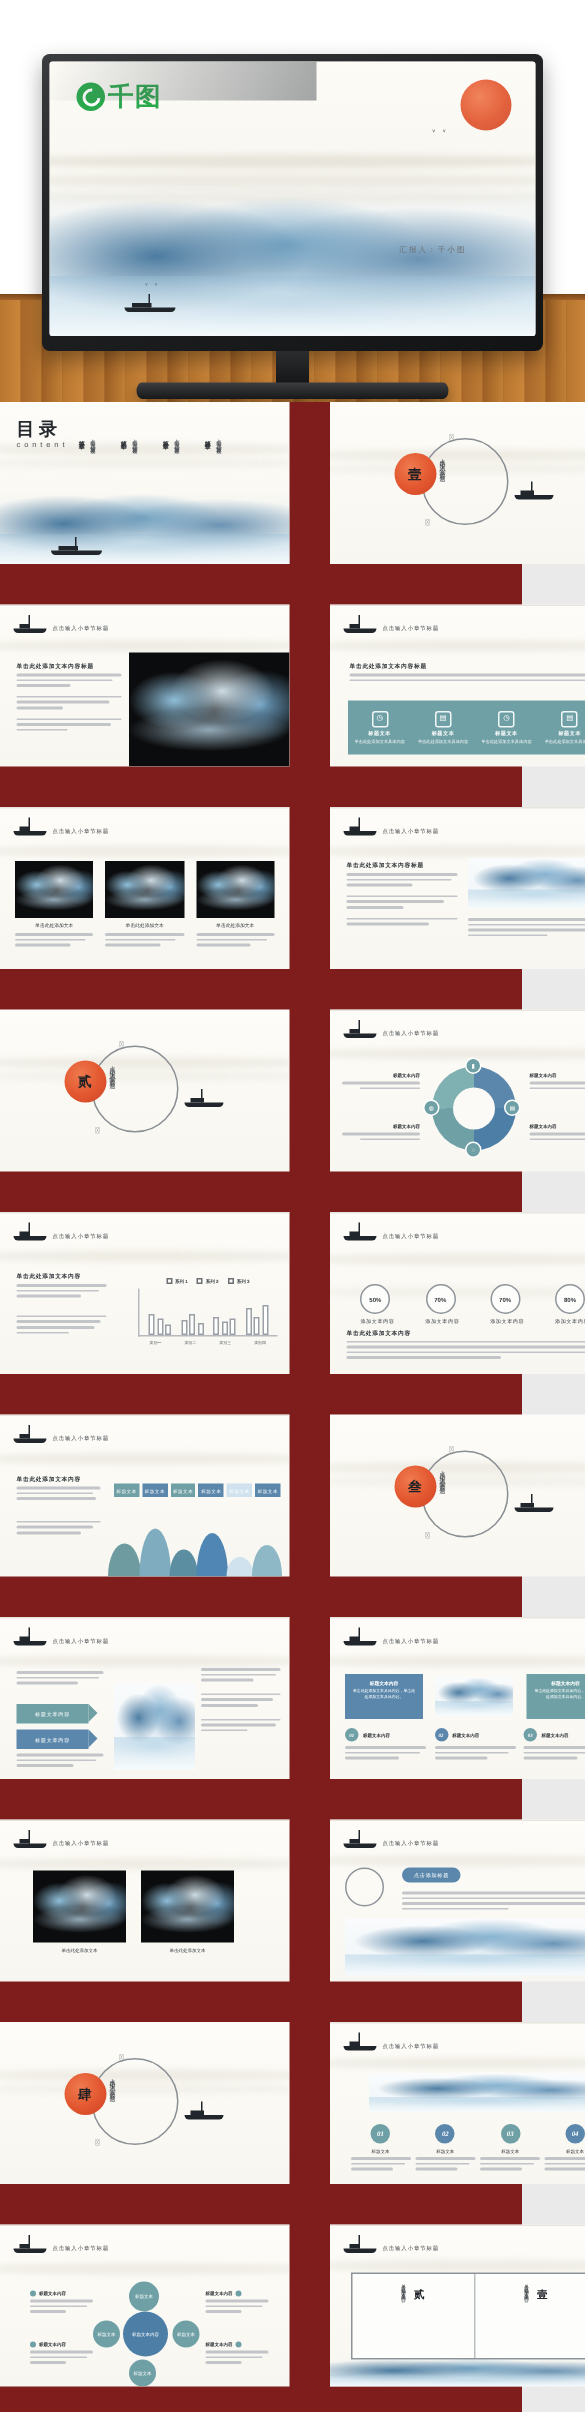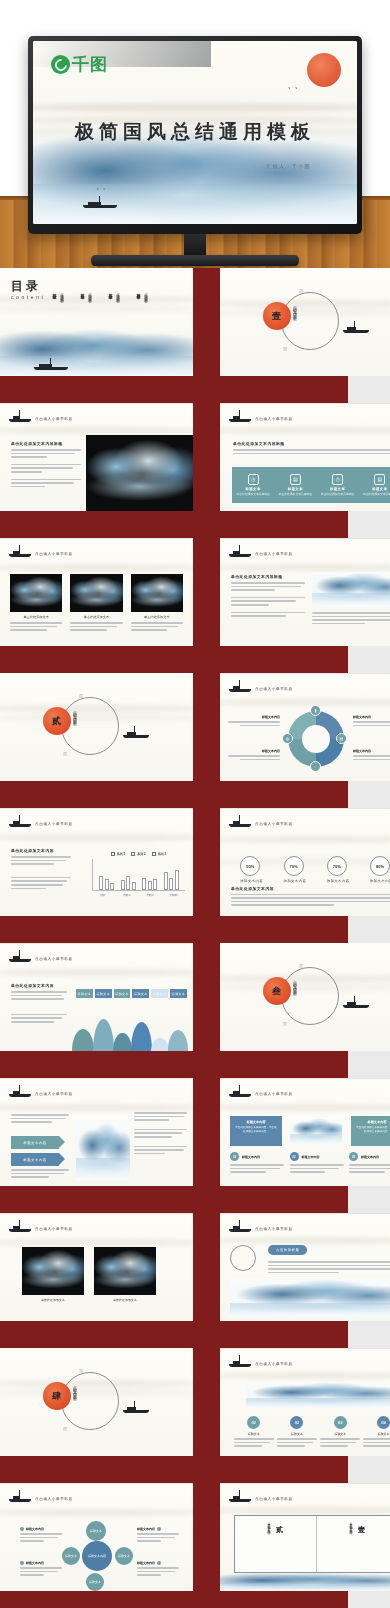--- a/index.html
+++ b/index.html
@@ -277,21 +277,20 @@
             <div class="hull"></div>
         </div>
         <div class="birds" style="left:64px;bottom:32px;font-size:4px">ᵛ ᵛ</div>
       </div>
 
       <div class="hero-logo">
         <span class="mark"></span>
         <span class="word">千图</span>
       </div>
 
-      <div class="hero-title">极简国风总结通用模板</div>
       <div class="hero-sub">汇报人：千小图</div>
       <div class="tv-glare"></div>
     </div>
     <div class="tv-stand"></div>
     <div class="tv-base"></div>
   </div>
 </section>
 
 <section class="grid">
 

